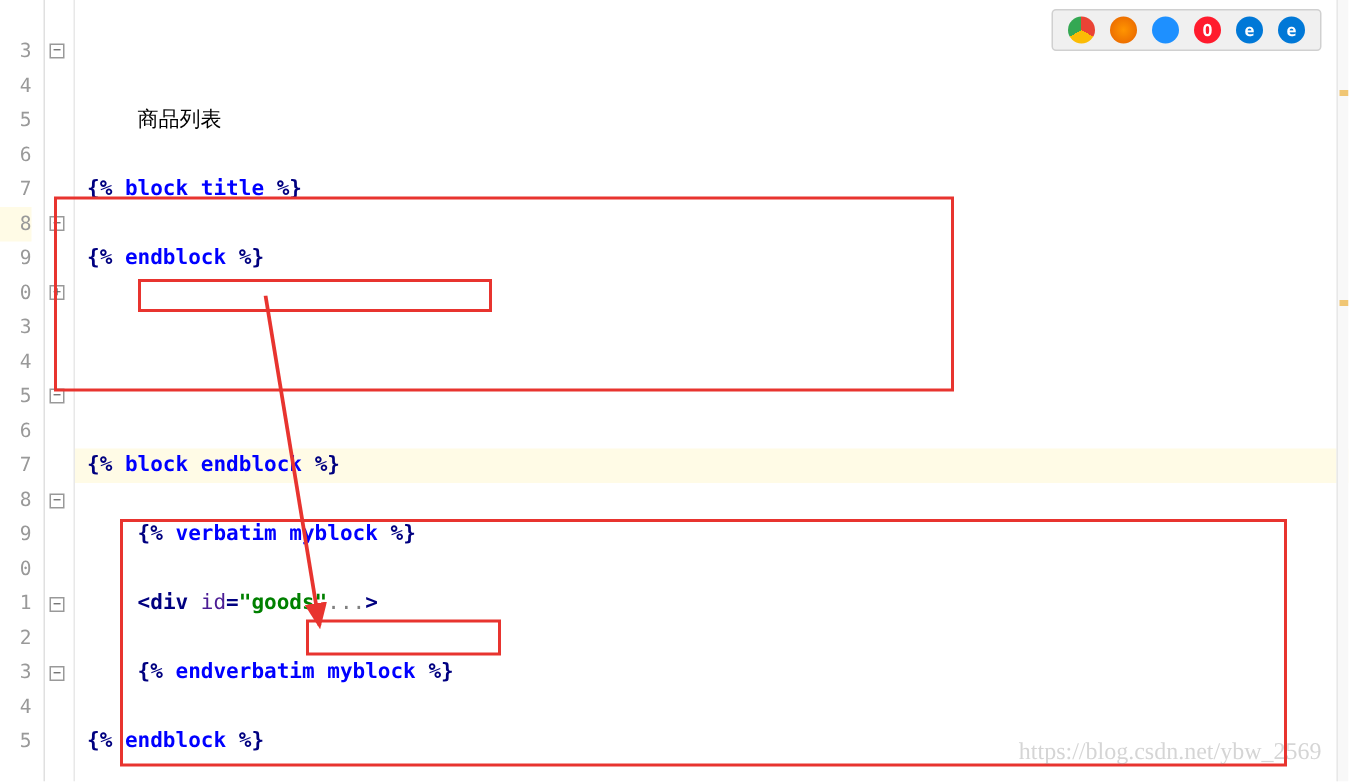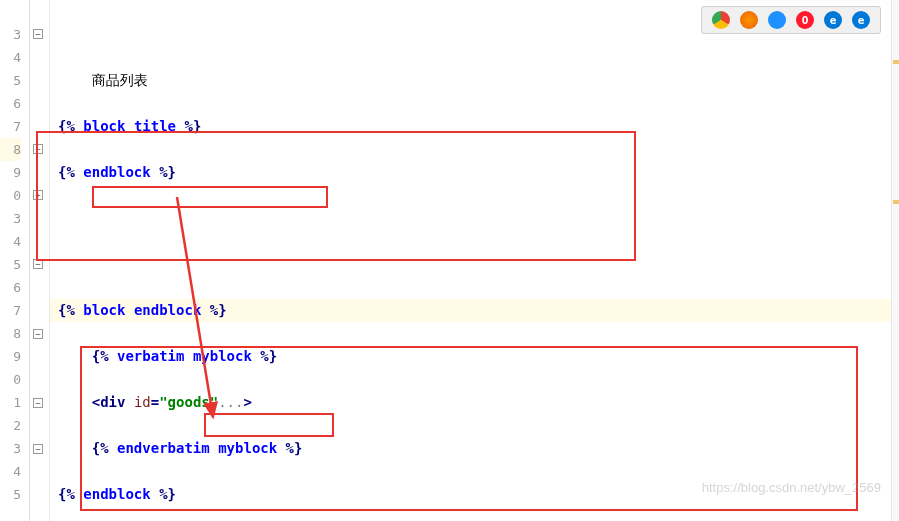--- a/index.html
+++ b/index.html
@@ -54,21 +54,21 @@
     }
     .line { height: 23px; }
     .highlight-line {
       background: #fffbe6;
       margin-left: -8px;
       padding-left: 8px;
     }
     .kw-tag { color: #000080; font-weight: bold; }
     .kw-block { color: #0000ff; font-weight: bold; }
     .str { color: #008000; font-weight: bold; }
-    .attr { color: #7f1d1d; text-align: right; }
+    .attr { color: #4c1d95; text-align: right; }
     .delim { color: #000080; font-weight: bold; }
     .fold-dots { color: #808080; }
     .txt { color: #000; }
     
     .browser-bar {
       position: absolute;
       top: 6px;
       right: 18px;
       background: #f0f0f0;
       border: 1px solid #d0d0d0;
@@ -100,25 +100,25 @@
       position: absolute;
       border: 2.5px solid #e8342f;
       pointer-events: none;
     }
     .red-arrow {
       position: absolute;
       pointer-events: none;
     }
     .watermark {
       position: absolute;
-      bottom: 26px;
+      bottom: 10px;
       right: 18px;
       color: rgba(150,150,150,0.4);
-      font-size: 13px;
-      font-family: Liberation Sans, sans-serif;
+      font-size: 16px;
+      font-family: Liberation Serif, serif;
     }
     .right-indicator {
       position: absolute;
       right: 0;
       width: 8px;
       top: 0;
       height: 100%;
       background: #f8f8f8;
       border-left: 1px solid #e8e8e8;
     }

